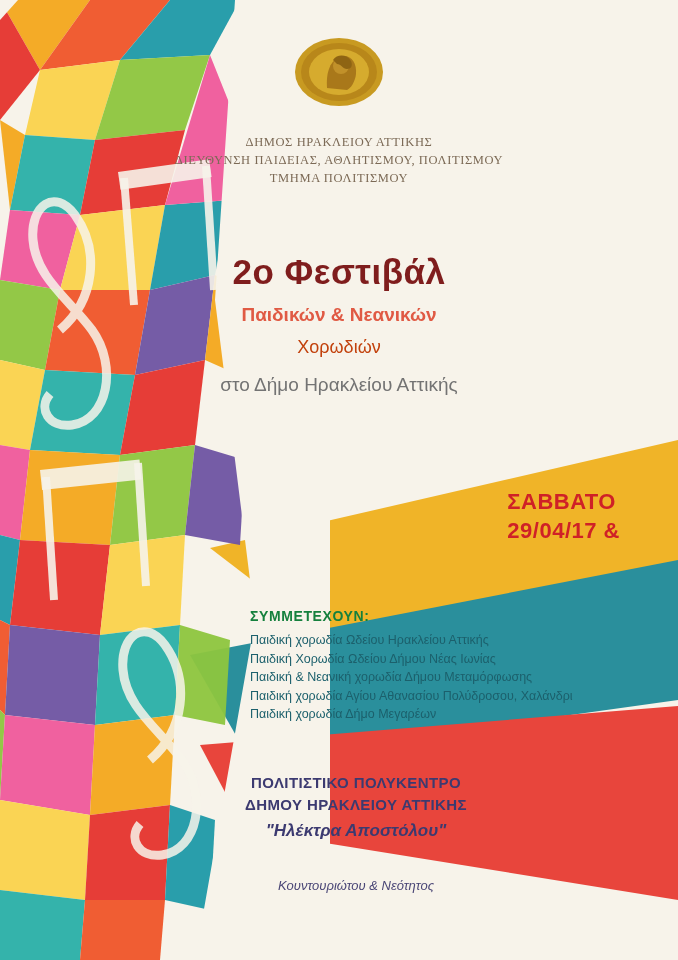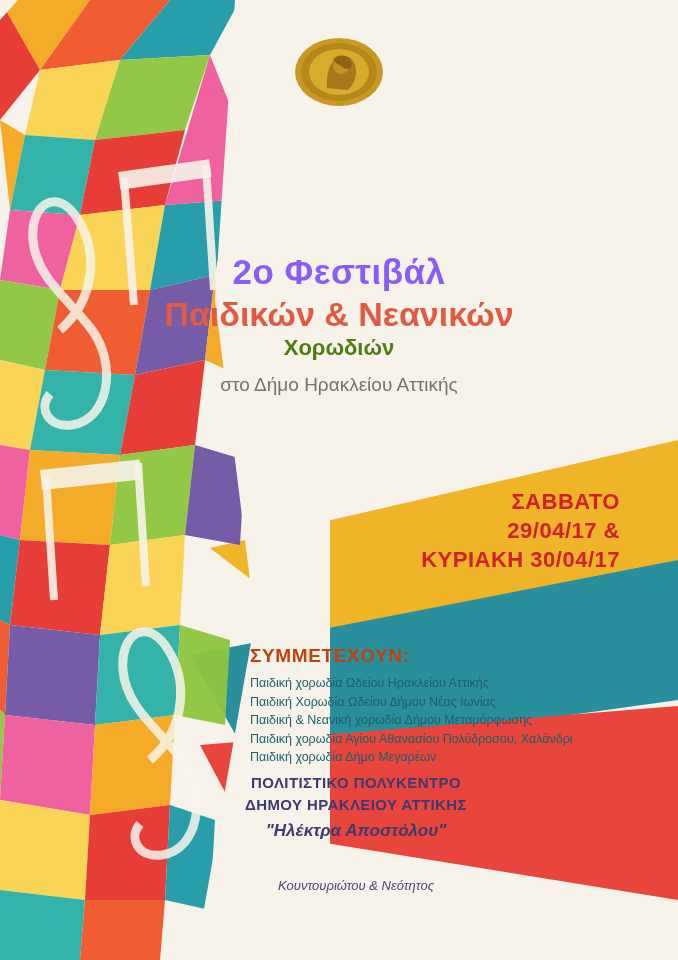--- a/index.html
+++ b/index.html
@@ -68,74 +68,73 @@
 
   
   .title-block {
     position: absolute;
     top: 250px;
     left: 0;
     width: 678px;
     text-align: center;
   }
   .t-main {
-    color: #8b5cf6;
+    color: #7f1d1d;
     font-size: 35px;
     font-weight: bold;
     line-height: 44px;
     letter-spacing: 0.5px;
   }
   .t-sub1 {
     color: #e05a44;
-    font-size: 34px;
+    font-size: 19px;
     font-weight: bold;
     line-height: 33px;
     margin-top: 4px;
   }
   .t-sub2 {
-    color: #4d7c0f;
-    font-size: 22px;
-    font-weight: bold;
+    color: #c2410c;
+    font-size: 18px;
+    font-weight: normal;
     line-height: 33px;
   }
   .t-sub3 {
     color: #737373;
     font-size: 19px;
     line-height: 30px;
     margin-top: 6px;
   }
 
   
   .dates {
     position: absolute;
     top: 487px;
     right: 58px;
-    text-align: right;
+    text-align: left;
     color: #cf2127;
     font-weight: bold;
   }
   .d1 { font-size: 22px; line-height: 29px; letter-spacing: 0.5px; }
   .d2 { font-size: 22px; line-height: 29px; letter-spacing: 0.5px; }
   .d3 { font-size: 22px; line-height: 29px; letter-spacing: 0.5px; }
   .d4 { font-size: 18px; line-height: 28px; font-weight: normal; color: #cf2127; }
 
   
   .participants {
     position: absolute;
     top: 608px;
     left: 250px;
     color: #1d5e6b;
   }
   .p-title {
-    font-size: 19px;
+    font-size: 14px;
     font-weight: bold;
     letter-spacing: 0.6px;
     margin-bottom: 7px;
-    color: #c2410c;
-    margin-top: 37px;
+    color: #15803d;
   }
   .p-item {
     font-size: 12.5px;
     line-height: 18.5px;
     color: #1c606c;
   }
 
   
   .venue {
     position: absolute;
@@ -257,32 +256,36 @@
     <svg width="92" height="72" viewBox="0 0 92 72">
       <ellipse cx="46" cy="36" rx="44" ry="34" fill="#c89a21"></ellipse>
       <ellipse cx="46" cy="36" rx="38" ry="29" fill="#b8871a"></ellipse>
       <ellipse cx="46" cy="36" rx="30" ry="23" fill="#d6ab2e"></ellipse>
       <path d="M34,52 C33,38 36,26 46,21 C57,17 64,26 63,38 C62,46 58,52 54,54 Z" fill="#a9781a"></path>
       <circle cx="48" cy="30" r="8" fill="#c1912a"></circle>
       <path d="M40,24 C44,18 54,18 58,25 C60,30 58,33 54,33 C50,33 48,28 44,28 Z" fill="#8e6413"></path>
     </svg>
   </div>
 
+  <div class="org">
+    <div>ΔΗΜΟΣ ΗΡΑΚΛΕΙΟΥ ΑΤΤΙΚΗΣ</div>
+    <div>ΔΙΕΥΘΥΝΣΗ ΠΑΙΔΕΙΑΣ, ΑΘΛΗΤΙΣΜΟΥ, ΠΟΛΙΤΙΣΜΟΥ</div>
+    <div>ΤΜΗΜΑ ΠΟΛΙΤΙΣΜΟΥ</div>
+  </div>
 
   <div class="title-block">
     <div class="t-main">2ο Φεστιβάλ</div>
     <div class="t-sub1">Παιδικών &amp; Νεανικών</div>
     <div class="t-sub2">Χορωδιών</div>
     <div class="t-sub3">στο Δήμο Ηρακλείου Αττικής</div>
   </div>
 
   <div class="dates">
     <div class="d1">ΣΑΒΒΑΤΟ</div>
     <div class="d2">29/04/17 &amp;</div>
-    <div class="d3">ΚΥΡΙΑΚΗ 30/04/17</div>
   </div>
 
   <div class="participants">
     <div class="p-title">ΣΥΜΜΕΤΕΧΟΥΝ:</div>
     <div class="p-item">Παιδική χορωδία Ωδείου Ηρακλείου Αττικής</div>
     <div class="p-item">Παιδική Χορωδία Ωδείου Δήμου Νέας Ιωνίας</div>
     <div class="p-item">Παιδική &amp; Νεανική χορωδία Δήμου Μεταμόρφωσης</div>
     <div class="p-item">Παιδική χορωδία Αγίου Αθανασίου Πολύδροσου, Χαλάνδρι</div>
     <div class="p-item">Παιδική χορωδία Δήμο Μεγαρέων</div>
   </div>

